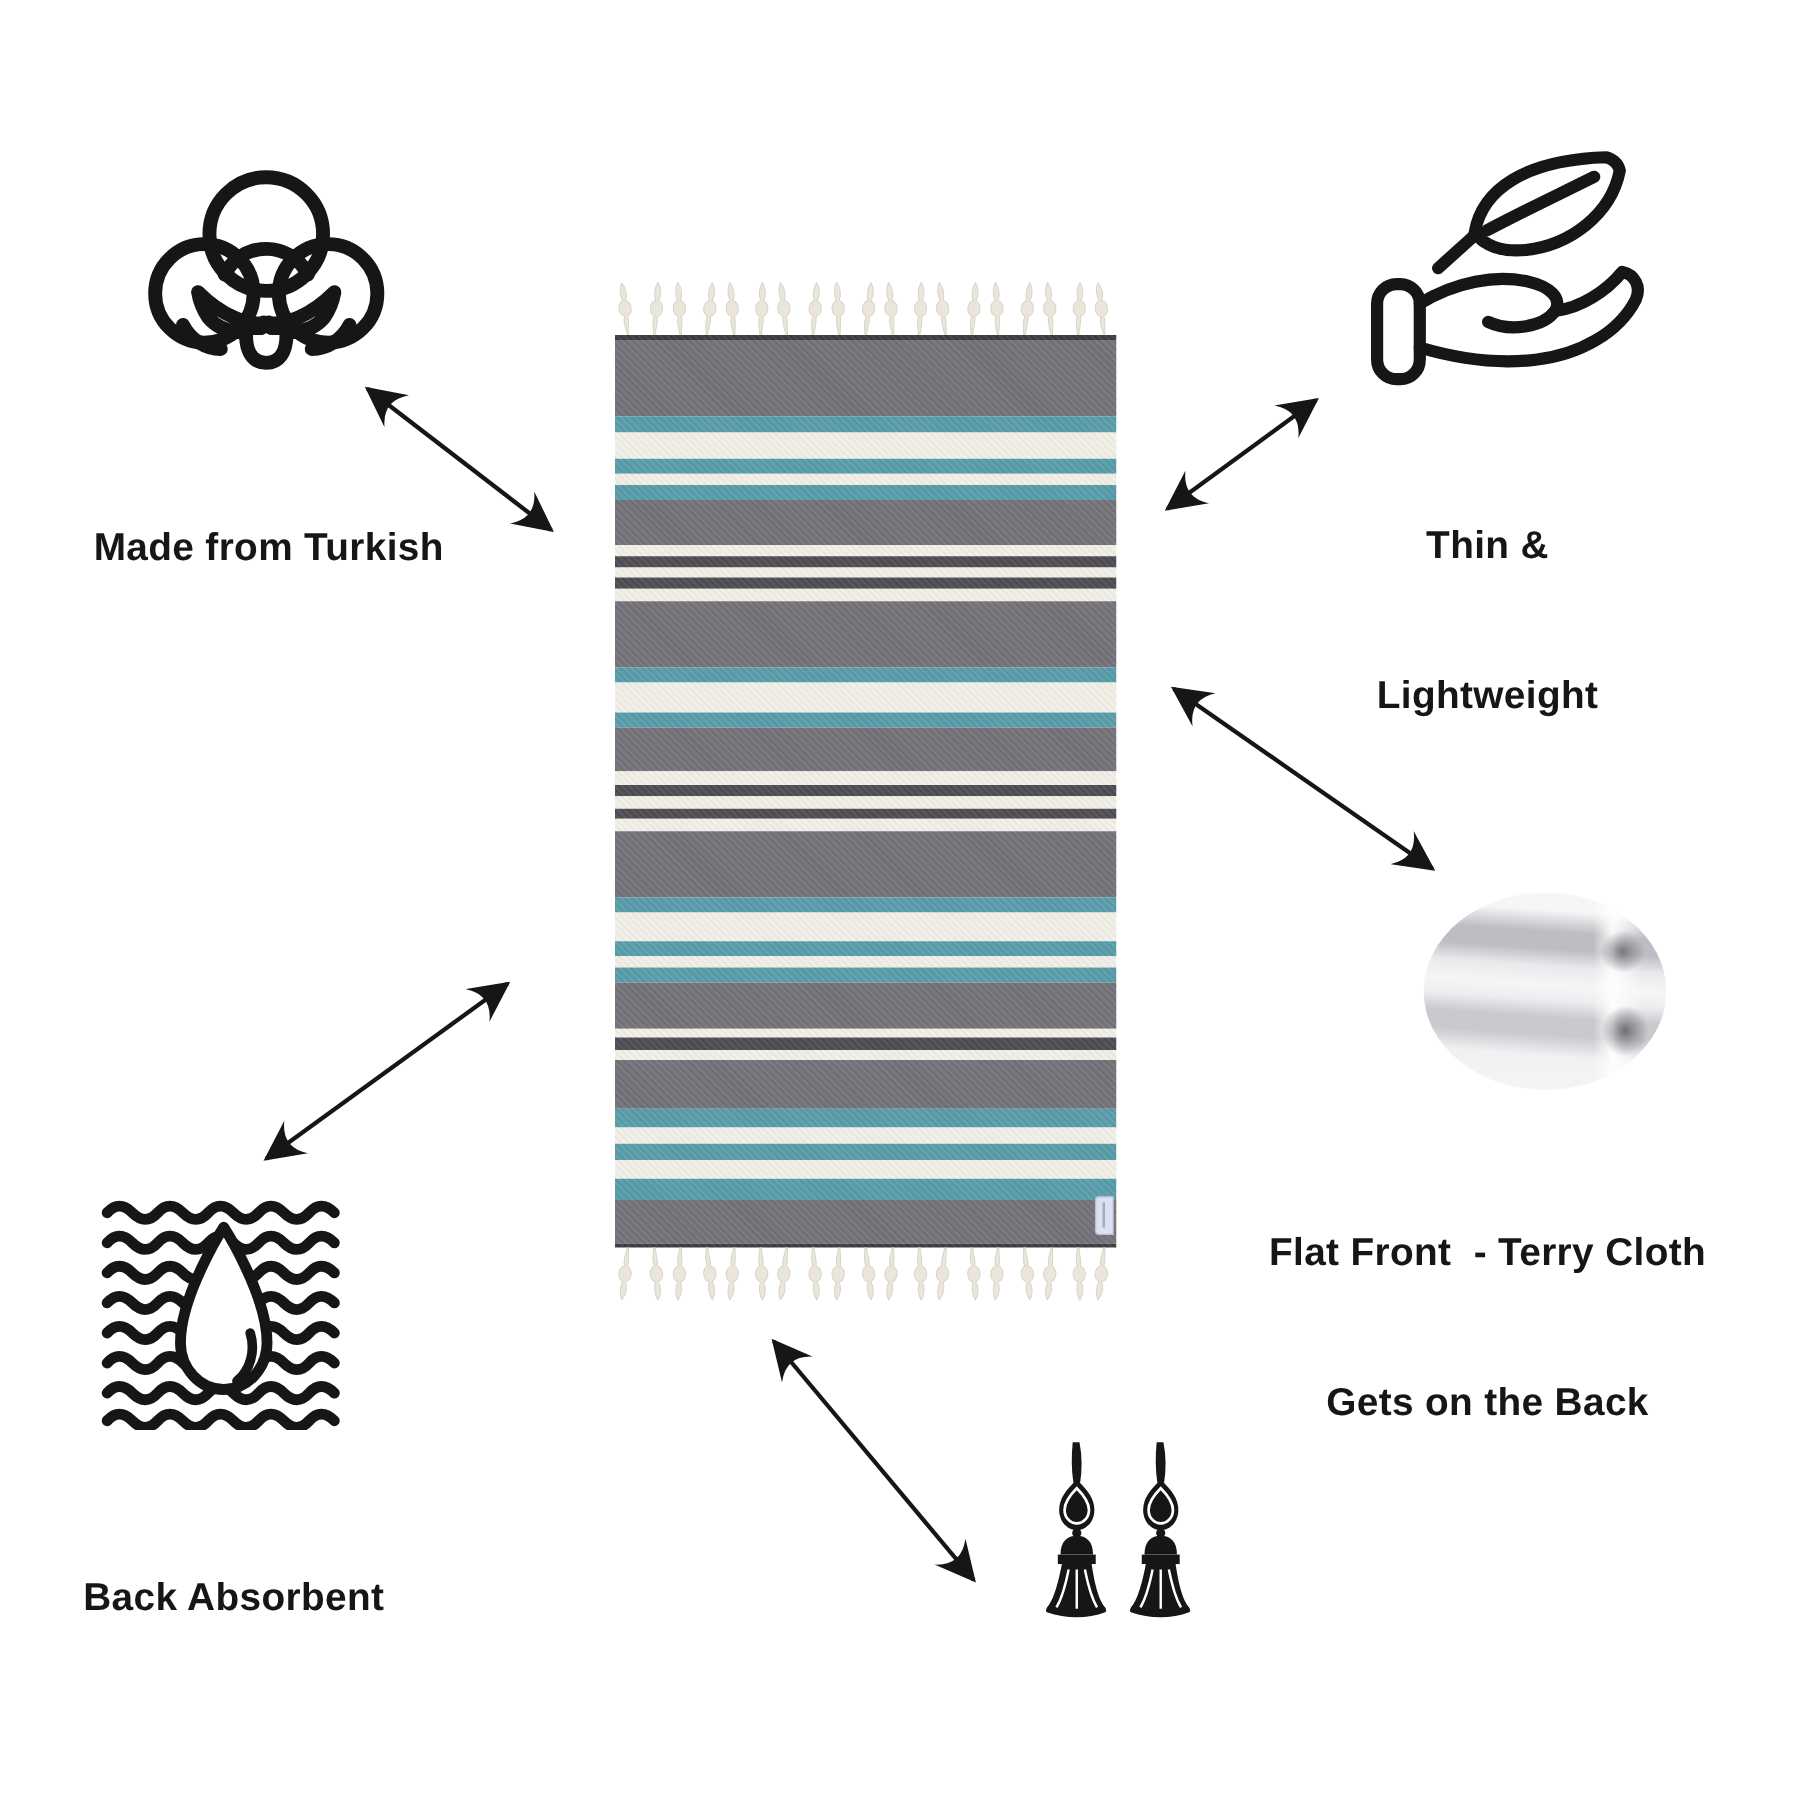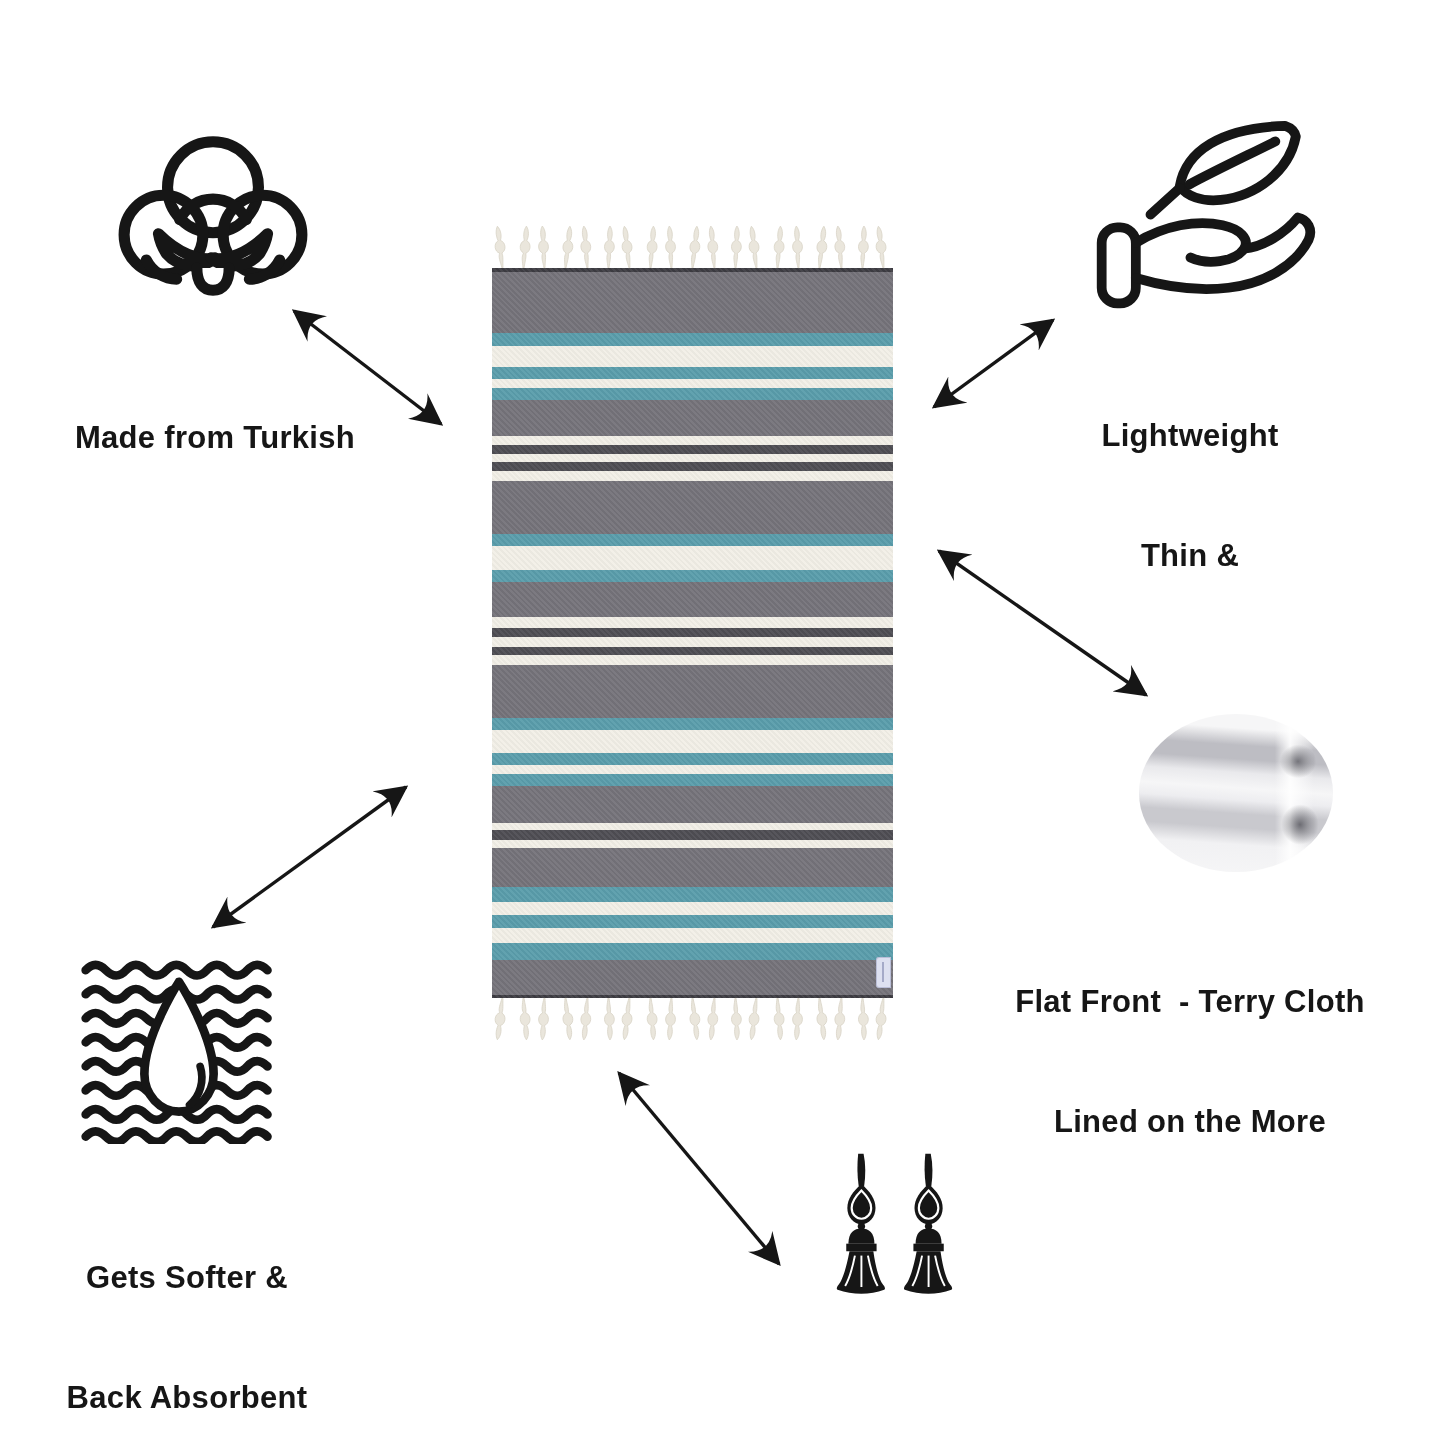--- a/index.html
+++ b/index.html
@@ -225,46 +225,45 @@
     <svg viewBox="0 0 240 205" fill="none" stroke="currentColor" stroke-width="10" stroke-linecap="round" stroke-linejoin="round">
       <path d="M90,70 C96,34 132,10 198,8 C204,10 208,14 209,19 C202,55 168,80 132,84 C112,86 97,80 90,70 Z"></path>
       <path d="M60,99 L90,72"></path>
       <path d="M100,68 C130,52 160,38 188,24"></path>
       <rect x="10" y="112" width="35" height="78" rx="16"></rect>
       <path d="M45,128 C74,110 108,104 134,110 C152,114 162,124 156,134 C146,148 118,151 101,143"></path>
       <path d="M156,134 C176,132 198,118 211,102 C221,104 227,114 222,125 C208,152 176,170 140,174 C106,178 72,172 45,164"></path>
     </svg>
   </div>
   <div class="label" style="left:1040px;top:336px;width:300px;">
+    <div>Thin &amp;</div>
     <div>Lightweight</div>
-    <div>Thin &amp;</div>
   </div>
 
   <div class="terry-photo" style="background: radial-gradient(26px 24px at 82% 30%, rgba(100, 100, 107, 0.867), transparent 70%), radial-gradient(26px 28px at 83% 70%, rgba(100, 100, 107, 0.933), transparent 72%), linear-gradient(90deg, transparent 70%, rgba(255, 255, 255, 0.9) 78%, transparent 90%), linear-gradient(184deg, rgb(246, 246, 247) 0%, rgb(246, 246, 247) 12%, rgb(189, 189, 195) 22%, rgb(189, 189, 195) 30%, rgb(233, 233, 236) 38%, rgb(246, 246, 247) 47%, rgb(237, 237, 240) 54%, rgb(201, 201, 206) 62%, rgb(201, 201, 206) 70%, rgb(241, 241, 243) 80%, rgb(246, 246, 247) 100%);"></div>
   <div class="label" style="left:982px;top:902px;width:416px;">
     <div>Flat Front  - Terry Cloth</div>
-    <div>Lined on the More</div>
+    <div>Gets on the Back</div>
   </div>
 
   <div class="icon" style="left:78px;top:958px;width:202px;height:186px;">
     <svg viewBox="0 0 210 192" fill="none" stroke="currentColor" stroke-width="9" stroke-linecap="round">
       <path d="M8,12 q10,-11 21,0 t21,0 t21,0 t21,0 t21,0 t21,0 t21,0 t21,0 t21,0"></path>
       <path d="M8,37 q10,-11 21,0 t21,0 t21,0 t21,0 t21,0 t21,0 t21,0 t21,0 t21,0"></path>
       <path d="M8,62 q10,-11 21,0 t21,0 t21,0 t21,0 t21,0 t21,0 t21,0 t21,0 t21,0"></path>
       <path d="M8,87 q10,-11 21,0 t21,0 t21,0 t21,0 t21,0 t21,0 t21,0 t21,0 t21,0"></path>
       <path d="M8,112 q10,-11 21,0 t21,0 t21,0 t21,0 t21,0 t21,0 t21,0 t21,0 t21,0"></path>
       <path d="M8,137 q10,-11 21,0 t21,0 t21,0 t21,0 t21,0 t21,0 t21,0 t21,0 t21,0"></path>
       <path d="M8,162 q10,-11 21,0 t21,0 t21,0 t21,0 t21,0 t21,0 t21,0 t21,0 t21,0"></path>
       <path d="M8,185 q10,-11 21,0 t21,0 t21,0 t21,0 t21,0 t21,0 t21,0 t21,0 t21,0"></path>
       <path d="M105,24 C105,24 69,80 69,120 A36,39 0 1 0 141,120 C141,80 105,24 105,24 Z" fill="#ffffff" stroke-linejoin="round"></path>
       <path d="M127,112 A31,35 0 0 1 116,152" stroke-width="8"></path>
     </svg>
   </div>
   <div class="label" style="left:17px;top:1178px;width:340px;">
-    <div>Gets Softer &amp;</div>
     <div>Back Absorbent</div>
     
   </div>
 
   <div class="icon" style="left:830px;top:1102px;width:130px;height:240px;">
     <svg viewBox="0 0 120 128">
       <g fill="currentColor">
         <g>
           <path d="M26,1 C25,11 25,21 26.5,31 L31.5,31 C33,21 33,11 31,1 Z"></path>
           <path d="M29,29 C37,36 42,43 42,51 C42,59.5 36,66 29,66 C22,66 16,59.5 16,51 C16,43 21,36 29,29 Z"></path>

